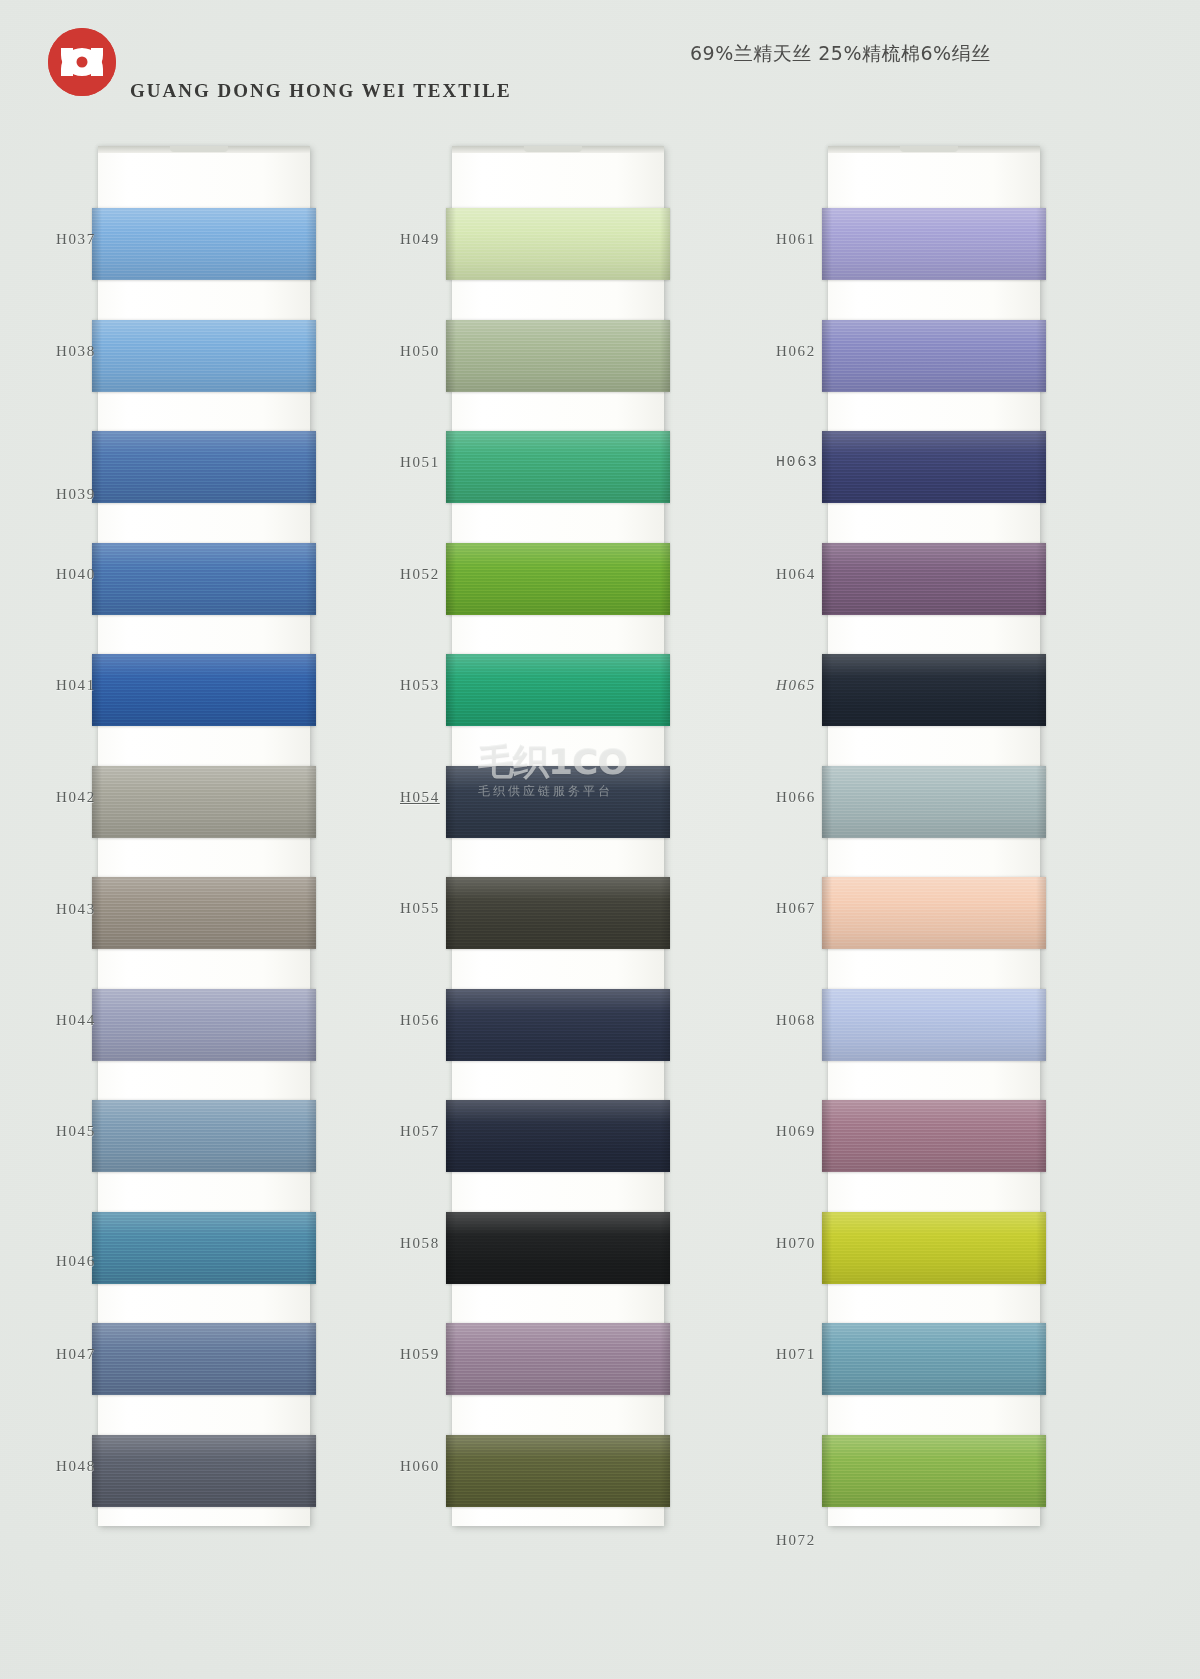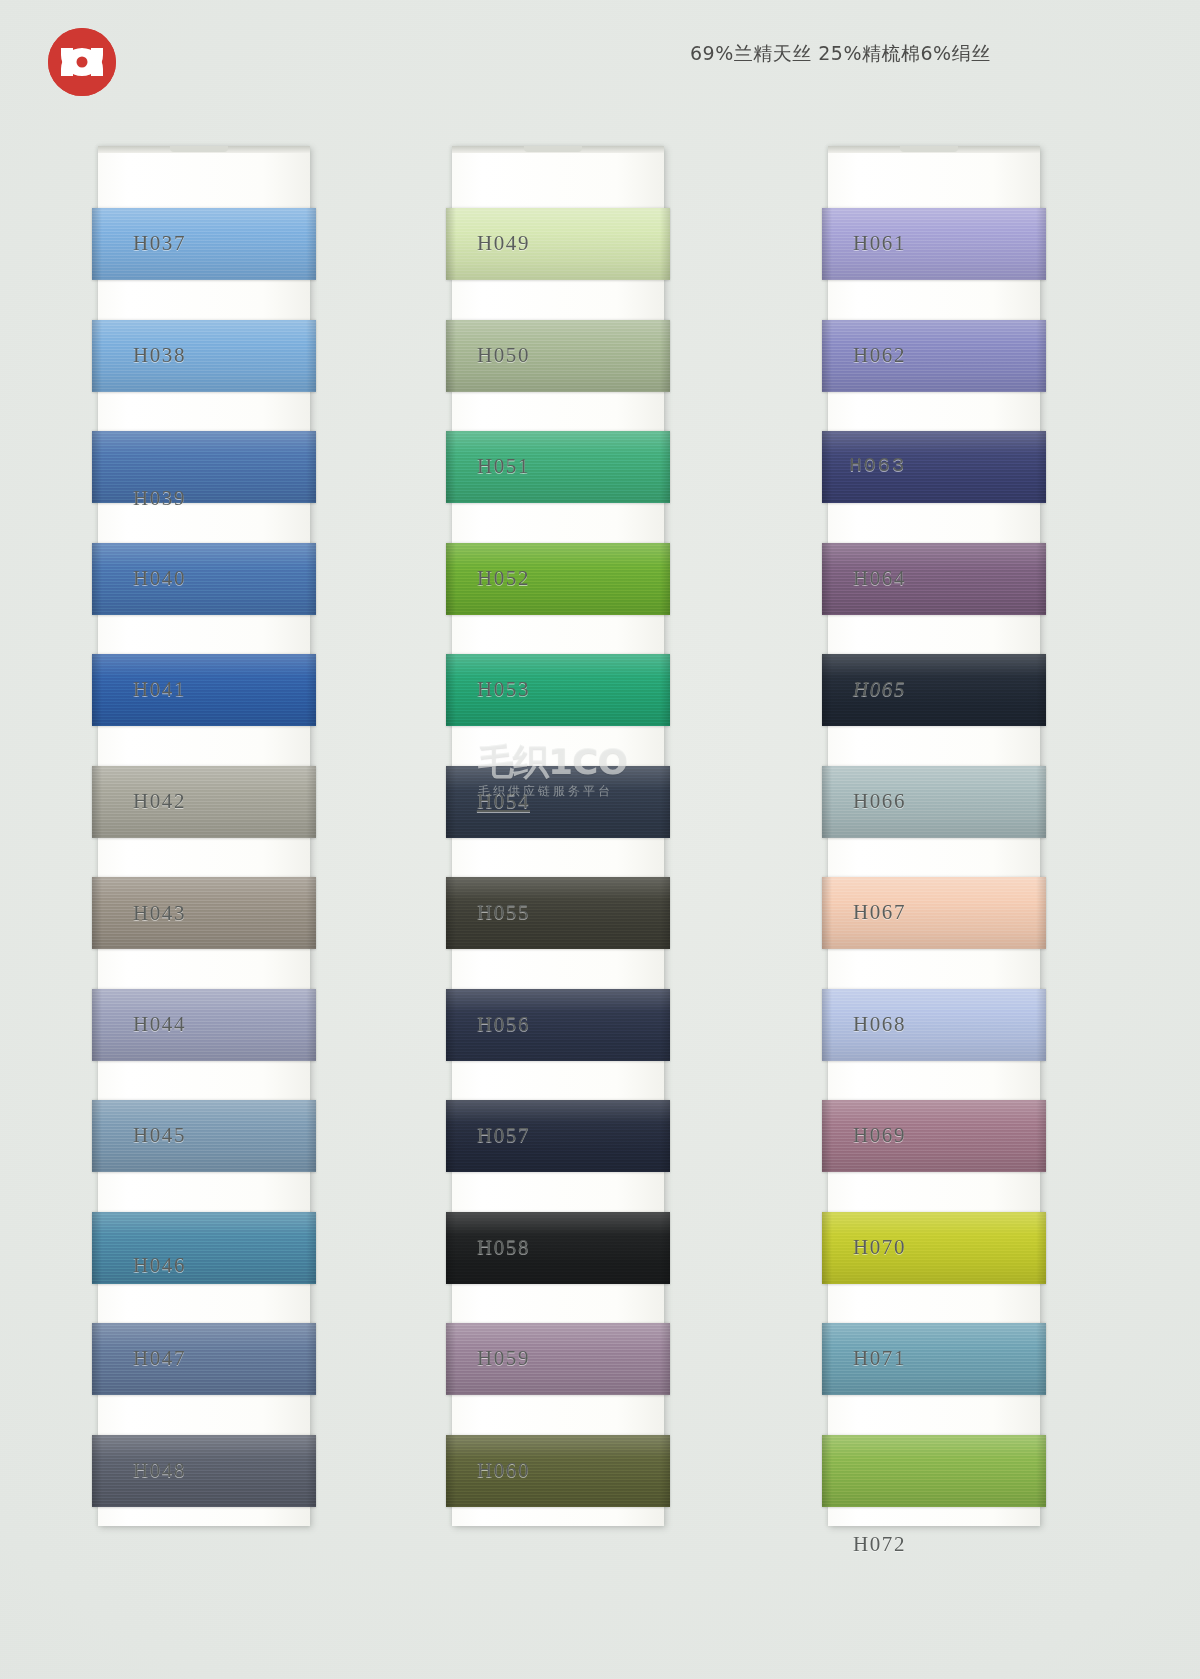--- a/index.html
+++ b/index.html
@@ -83,23 +83,23 @@
     background:linear-gradient(180deg, rgba(255,255,255,.22) 0%, rgba(255,255,255,.03) 32%,
       rgba(0,0,0,.06) 72%, rgba(0,0,0,.13) 100%);
   }
   .swatch .edgeL{position:absolute;left:0;top:0;bottom:0;width:10px;
     background:linear-gradient(90deg,rgba(0,0,0,.18),rgba(0,0,0,0));}
   .swatch .edgeR{position:absolute;right:0;top:0;bottom:0;width:10px;
     background:linear-gradient(270deg,rgba(0,0,0,.14),rgba(0,0,0,0));}
 
   
   .label{
-    position:absolute;width:130px;text-align:right;
+    position:absolute;width:130px;text-align:left;
     font-family:"Liberation Serif",serif;
-    font-size:21px;letter-spacing:1.6px;color:#5a5e5c;
+    font-size:15px;letter-spacing:1.6px;color:#5a5e5c;
     text-shadow:0 1px 0 rgba(255,255,255,.55);
   }
   .lab1{left:-42px;}
   .lab2{left:-52px;}
   .lab3{left:-52px;}
 
   
   #watermark{
     position:absolute;left:478px;top:742px;width:200px;height:62px;
     pointer-events:none;user-select:none;
@@ -131,20 +131,21 @@
                M14 28 a20 20 0 0 0 40 0" fill="#ffffff" opacity="0"></path>
 
       <path d="M13 20 h12 v7.5 l9 -7.5 l9 7.5 V20 h12 v7
                a20 20 0 0 1 -42 0 z" fill="#ffffff"></path>
       <path d="M13 48 h12 v-7.5 l9 7.5 l9 -7.5 V48 h12 v-7
                a20 20 0 0 0 -42 0 z" fill="#ffffff"></path>
       <circle cx="34" cy="34" r="5.5" fill="#cf3832"></circle>
     </svg>
   </div>
 
+  <div id="brand-en">GUANG DONG HONG WEI TEXTILE</div>
   <div id="composition">69%兰精天丝  25%精梳棉6%绢丝</div>
 </div>
 
 <div id="cards-root">
     <div class="card col1">
       <div class="notch"></div>
       <div class="swatch" style="top: 62px; background: rgb(127, 177, 224);">
         <div class="threads"></div>
         <div class="sheen"></div>
         <div class="edgeL"></div>

